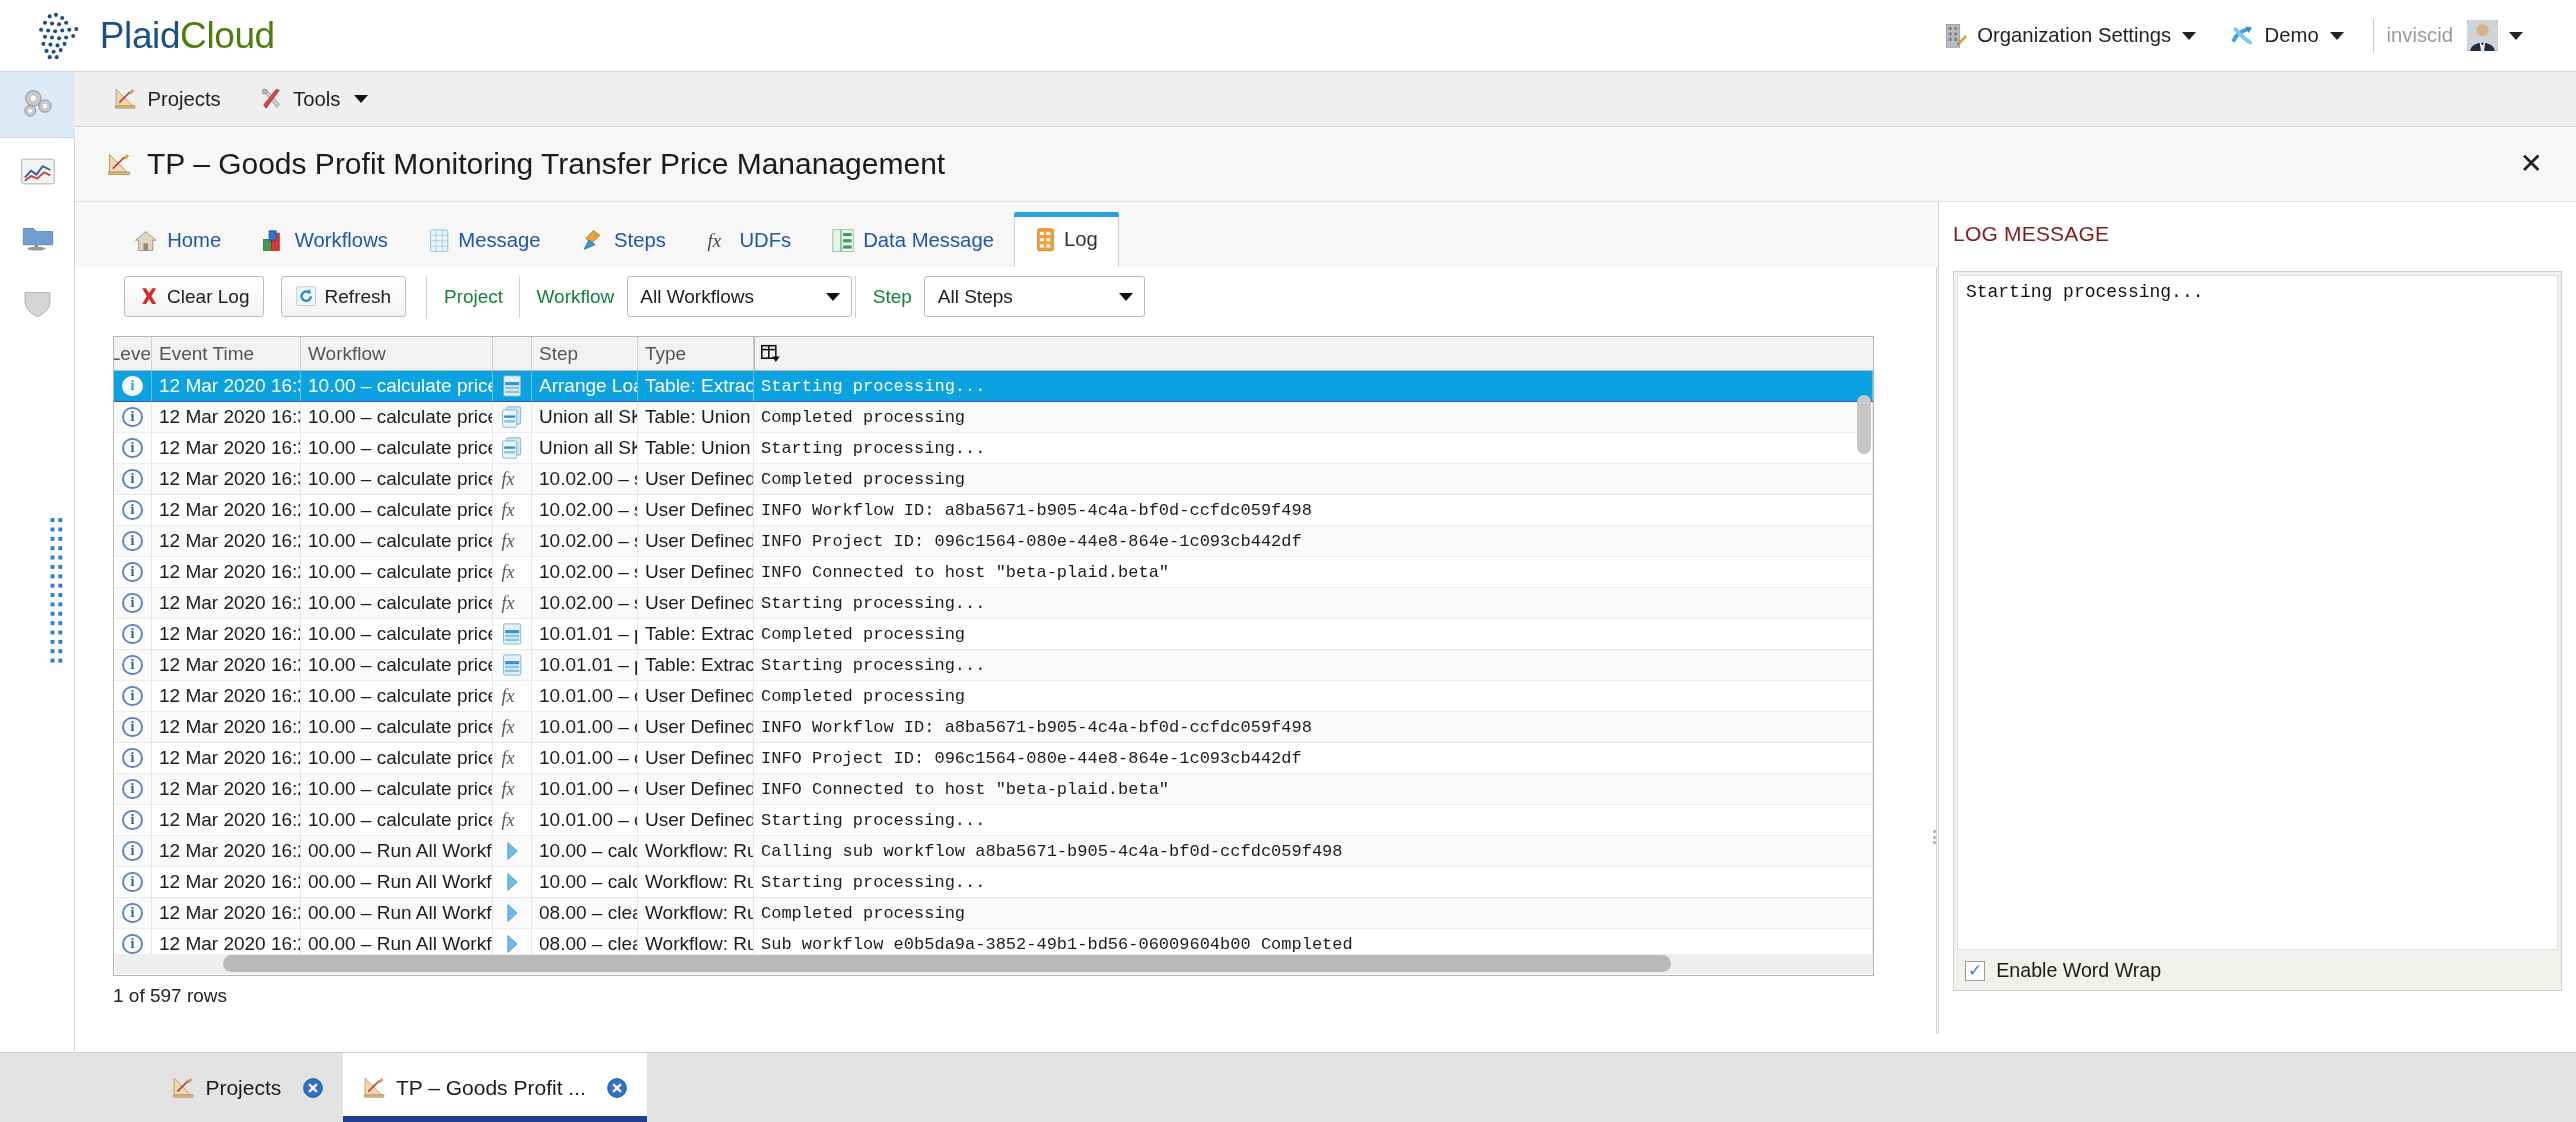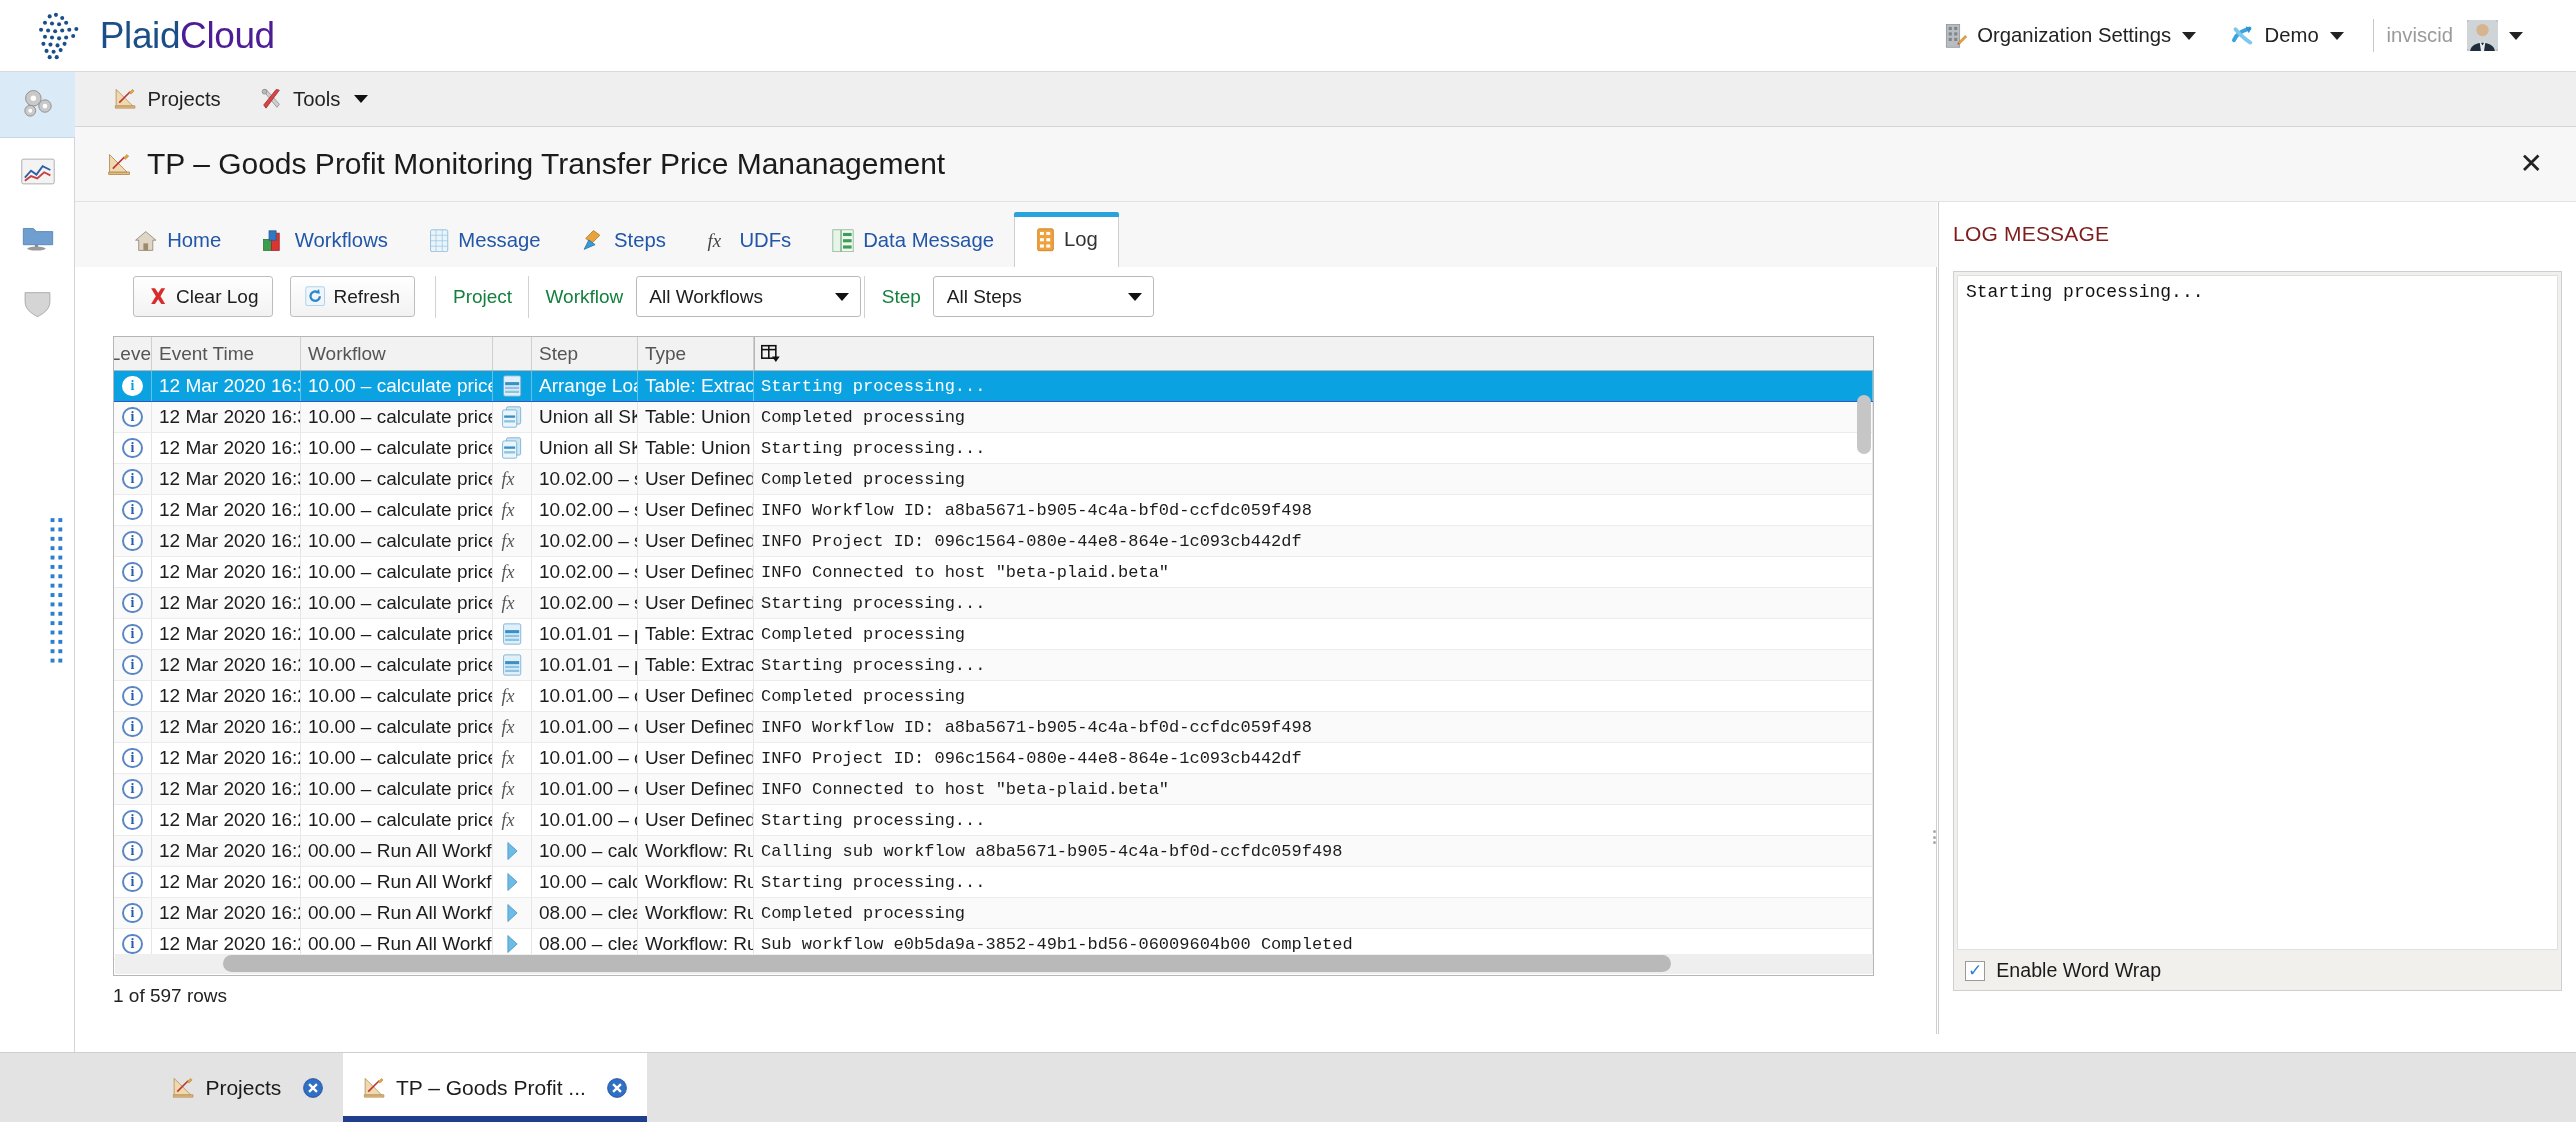--- a/index.html
+++ b/index.html
@@ -15,21 +15,21 @@
   
   .topbar {
     position:absolute; left:0; top:0; width:2576px; height:72px;
     background:#ffffff; border-bottom:0.8px solid #d9d9d9;
     display:flex; align-items:center; justify-content:space-between;
   }
   .brand { display:flex; align-items:center; margin-left:34px; }
   .brand-logo { width:58px; height:52px; margin-right:7.8px; position:relative; }
   .brand-text { font-size:37px; letter-spacing:-0.4px; font-weight:400; }
   .brand-text .plaid { color:#1b4f87; }
-  .brand-text .cloud { color:#4c1d95; }
+  .brand-text .cloud { color:#4d7c0f; }
 
   .topright { display:flex; align-items:center; margin-right:36px; gap:0; }
   .tr-item { display:flex; align-items:center; font-size:20.3px; color:#222; padding:0 17px; cursor:pointer; }
   .tr-item .ic { margin-right:9.4px; display:inline-block; }
   .caret { display:inline-block; width:0;height:0;border-left:7px solid transparent;border-right:7px solid transparent;border-top:8.6px solid #222; margin-left:11px; }
   .tr-sep { width:0.8px; height:33px; background:#c8c8c8; margin:0 12.5px; }
   .tr-user { font-size:20.3px; color:#9a9a9a; padding-right:14px;}
   .avatar { width:31px;height:31px;border-radius:2.3px;overflow:hidden; position:relative; background:#2b3a4a;}
 
   
@@ -84,21 +84,21 @@
     content:''; position:absolute; left:-0.8px; right:-0.8px; top:-0.8px; height:4.7px; background:#29a3dc;
     border-radius:2.3px 2.3px 0 0;
   }
 
   
   .content {
     position:absolute; left:75px; top:267px; width:1862px; height:767px;
     background:#ffffff; border-right:0.8px solid #cfcfcf;
   }
   .toolbar {
-    position:absolute; left:16px; top:0; width:1862px; height:59px;
+    position:absolute; left:7px; top:0; width:1862px; height:59px;
     display:flex; align-items:center; padding-left:42px; gap:0;
   }
   .btn {
     display:flex; align-items:center; height:41px; padding:0 14px;
     border:0.8px solid #bdbdbd; border-radius:3.1px; background:linear-gradient(#ffffff,#f2f2f2);
     font-size:19px; color:#1d1d1d; cursor:pointer; margin-right:17px;
   }
   .btn .ic { margin-right:7.8px; }
   .tb-sep { width:0.8px; height:42px; background:#d2d2d2; margin:0 17px 0 3.1px; }
   .tb-label { font-size:19px; color:#15803d; margin-right:12.5px; }

